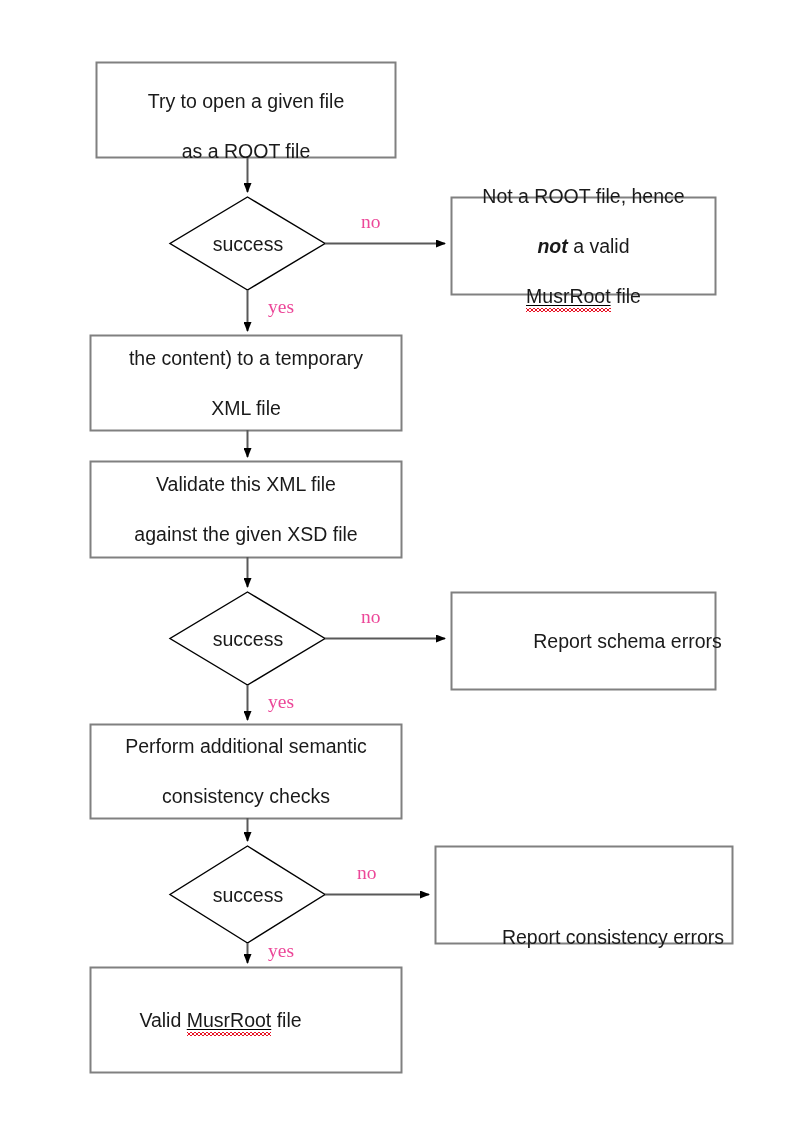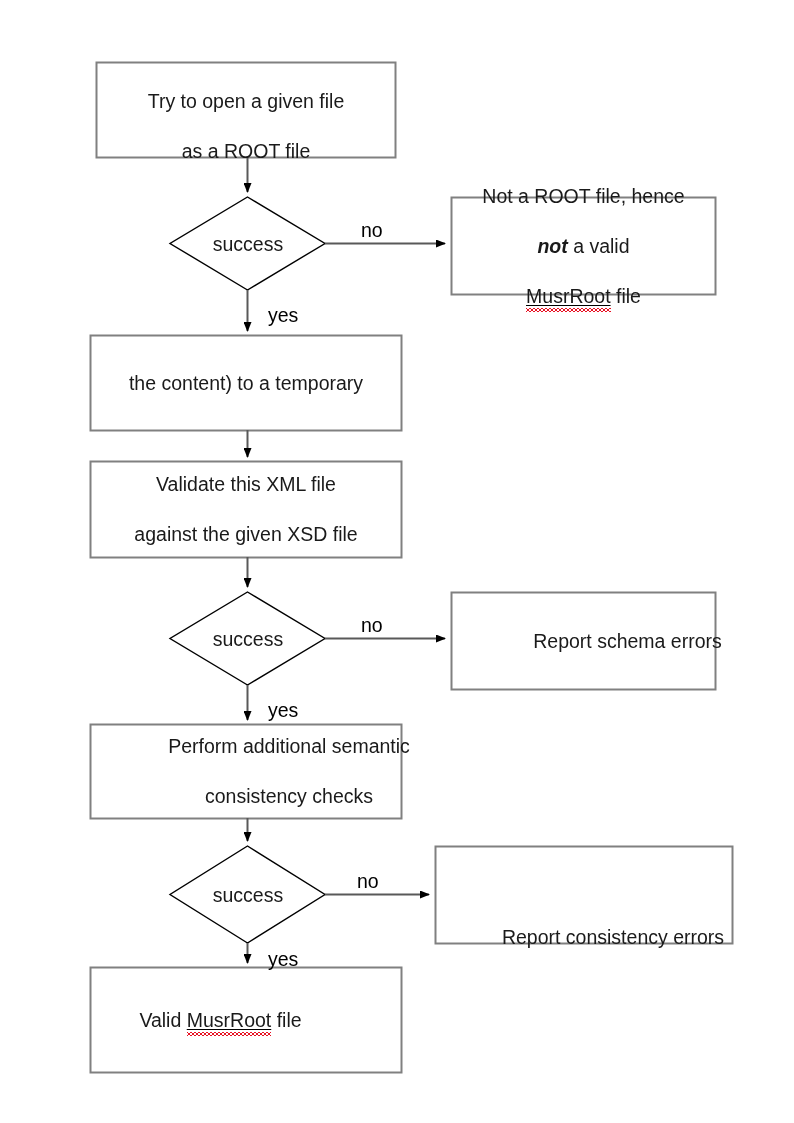--- a/index.html
+++ b/index.html
@@ -35,25 +35,24 @@
     text-align: center;
     font-family: "Liberation Sans", sans-serif;
     font-size: 19.5px;
     line-height: 25px;
     color: #1a1a1a;
     white-space: pre-line;
     pointer-events: none;
   }
   .edge-label {
     position: absolute;
-    font-family: Liberation Sans, sans-serif;
+    font-family: Liberation Serif, serif;
     font-size: 19.5px;
     line-height: 22px;
-    color: #000000;
-    margin-top: 8px;
+    color: #ec4899;
   }
   .rich {
     display: block;
   }
   .b-i {
     font-weight: bold;
     font-style: italic;
   }
   .spell {
     text-decoration: underline;
@@ -146,39 +145,40 @@
     <div>
       <span class="rich">Not a ROOT file, hence</span>
       <span class="rich"><em class="b-i">not</em><span> a valid</span></span>
       <span class="rich"><span class="spell">MusrRoot</span><span> file</span></span>
     </div>
   </div>
 
   <div class="node-label" style="left:90px; top:335px; width:312px; height:96px;">
     <div>
       <span class="rich">the content) to a temporary</span>
+      <span class="rich">XML file</span>
     </div>
   </div>
 
   <div class="node-label" style="left:90px; top:461px; width:312px; height:97px;">
     <div>
       <span class="rich">Validate this XML file</span>
       <span class="rich">against the given XSD file</span>
     </div>
   </div>
 
   <div class="node-label" style="left:170px; top:592px; width:156px; height:94px;">
     <span>success</span>
   </div>
 
   <div class="node-label" style="left:451px; top:592px; width:265px; height:98px;margin-left:44px;">
     <span>Report schema errors</span>
   </div>
 
-  <div class="node-label" style="left:90px; top:724px; width:312px; height:95px;padding-left:43px;">
+  <div class="node-label" style="left:90px; top:724px; width:312px; height:95px;">
     <div>
       <span class="rich">Perform additional semantic</span>
       <span class="rich">consistency checks</span>
     </div>
   </div>
 
   <div class="node-label" style="left:170px; top:846px; width:156px; height:98px;">
     <span>success</span>
   </div>
 

